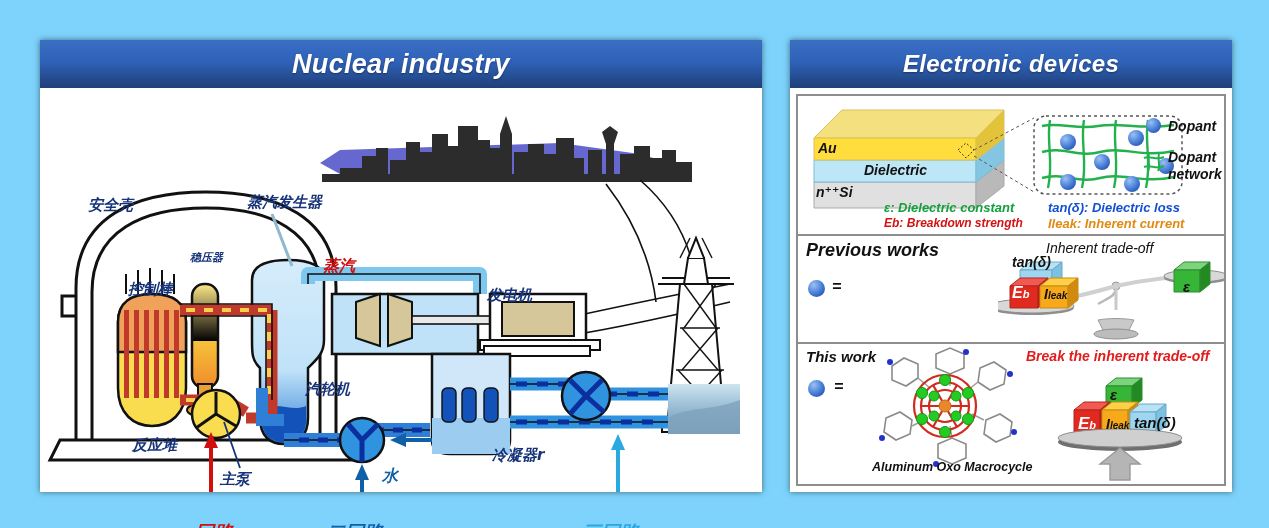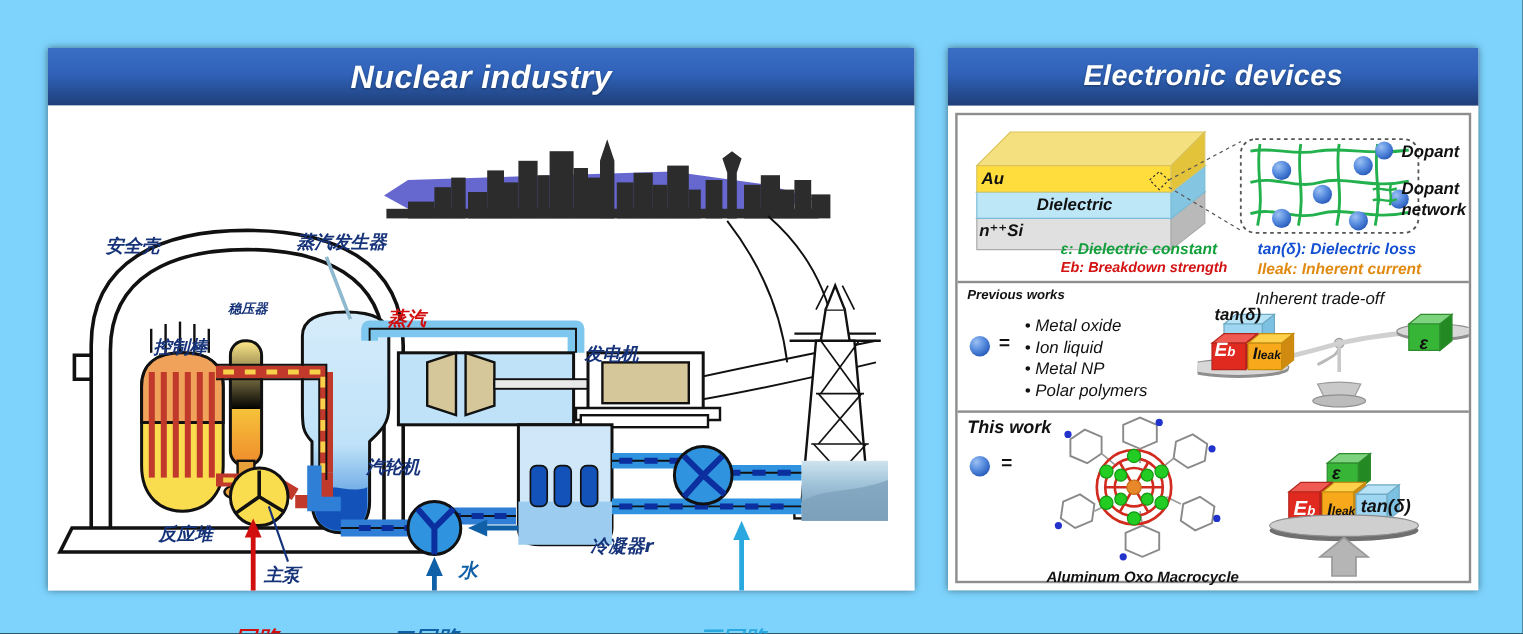--- a/index.html
+++ b/index.html
@@ -363,30 +363,24 @@
         </div>
         <div class="rp-text" style="left:250px;top:120px;font-size:12.5px;">
           <span class="legend-ileak">Ileak:</span>
           <span class="legend-ileak">Inherent current</span>
         </div>
       </div>
 
       <div class="rp-divider" style="top:138px;"></div>
 
       <div class="rp-sec" style="top:140px;height:106px;">
-        <div class="rp-text b" style="left:8px;top:4px;font-size:11px;color:#111;">Previous works</div>
+        <div class="rp-text b" style="left:8px;top:4px;font-size:18px;color:#111;">Previous works</div>
         <div class="dopant-dot" style="left:10px;top:44px;width:17px;height:17px;"></div>
         <div class="rp-text b" style="left:34px;top:42px;font-size:16px;color:#111;">=</div>
 
-        <div class="bullets" style="left:56px;top:26px;">
-          <div>• <span>Metal oxide</span></div>
-          <div>• <span>Ion liquid</span></div>
-          <div>• <span>Metal NP</span></div>
-          <div>• <span>Polar polymers</span></div>
-        </div>
 
         <div class="rp-text" style="left:248px;top:4px;font-size:14px;color:#111;">Inherent trade-off</div>
 
         <svg class="abs" style="left:200px;top:20px" width="226" height="86" viewBox="0 0 226 86">
           <path d="M100 48 C 110 42, 118 40, 118 32" stroke="#b9b9b9" stroke-width="2.5" fill="none"></path>
           <circle cx="118" cy="30" r="4" fill="#cfcfcf" stroke="#999"></circle>
           <path d="M118 32 L118 54" stroke="#c9c9c9" stroke-width="3"></path>
           <path d="M100 64 C 112 62, 124 62, 136 64 L 130 76 L106 76 Z" fill="#c9c9c9" stroke="#9a9a9a"></path>
           <ellipse cx="118" cy="78" rx="22" ry="5" fill="#bcbcbc" stroke="#8f8f8f"></ellipse>
 
@@ -470,22 +464,23 @@
           <circle cx="85" cy="62" r="6" fill="#e8882a" stroke="#c06a12"></circle>
           <g fill="#2233cc">
             <circle cx="30" cy="18" r="3"></circle>
               <circle cx="106" cy="8" r="3"></circle>
             <circle cx="150" cy="30" r="3"></circle>
               <circle cx="154" cy="88" r="3"></circle>
             <circle cx="76" cy="120" r="3"></circle>
               <circle cx="22" cy="94" r="3"></circle>
           </g>
         </svg>
-        <div class="rp-text b" style="left:74px;top:130px;font-size:12.5px;color:#111;">Aluminum Oxo Macrocycle</div>
-
+        <div class="rp-text b" style="left:74px;top:116px;font-size:12.5px;color:#111;">Aluminum Oxo Macrocycle</div>
+
+        <div class="rp-text caption-red" style="left:228px;top:4px;">Break the inherent trade-off</div>
 
         <svg class="abs" style="left:250px;top:28px" width="170" height="112" viewBox="0 0 170 112">
 
           <path d="M58 14 L68 6 L94 6 L84 14 Z" fill="#7ed47e" stroke="#2e8b2e"></path>
           <path d="M58 14 L84 14 L84 36 L58 36 Z" fill="#36b536" stroke="#2e8b2e"></path>
           <path d="M84 14 L94 6 L94 28 L84 36 Z" fill="#238a23" stroke="#2e8b2e"></path>
 
           <path d="M26 38 L36 30 L62 30 L52 38 Z" fill="#ef5a52" stroke="#b5251d"></path>
           <path d="M26 38 L52 38 L52 62 L26 62 Z" fill="#e02a20" stroke="#b5251d"></path>
           <path d="M52 38 L62 30 L62 54 L52 62 Z" fill="#b51f17" stroke="#b5251d"></path>

